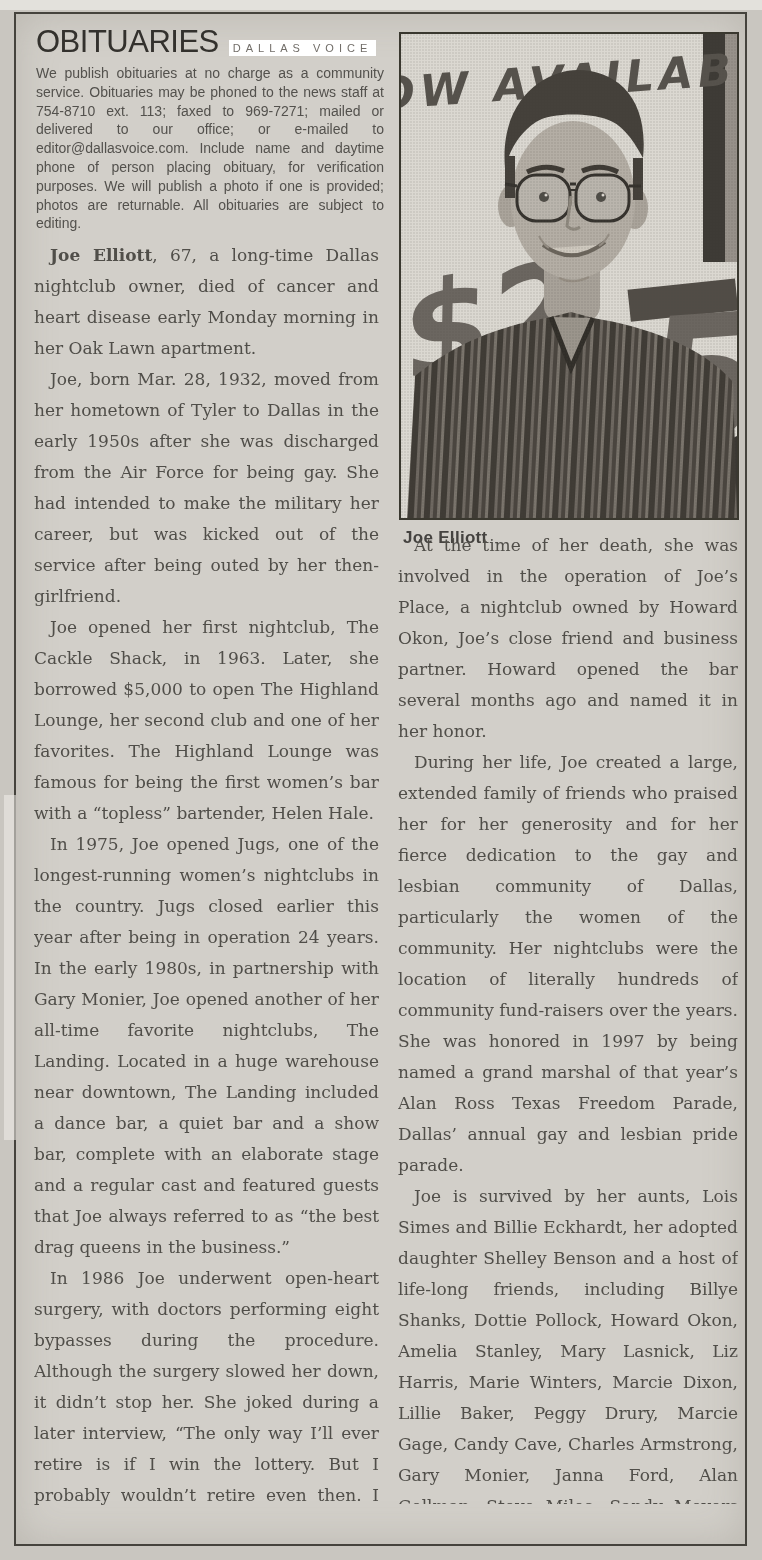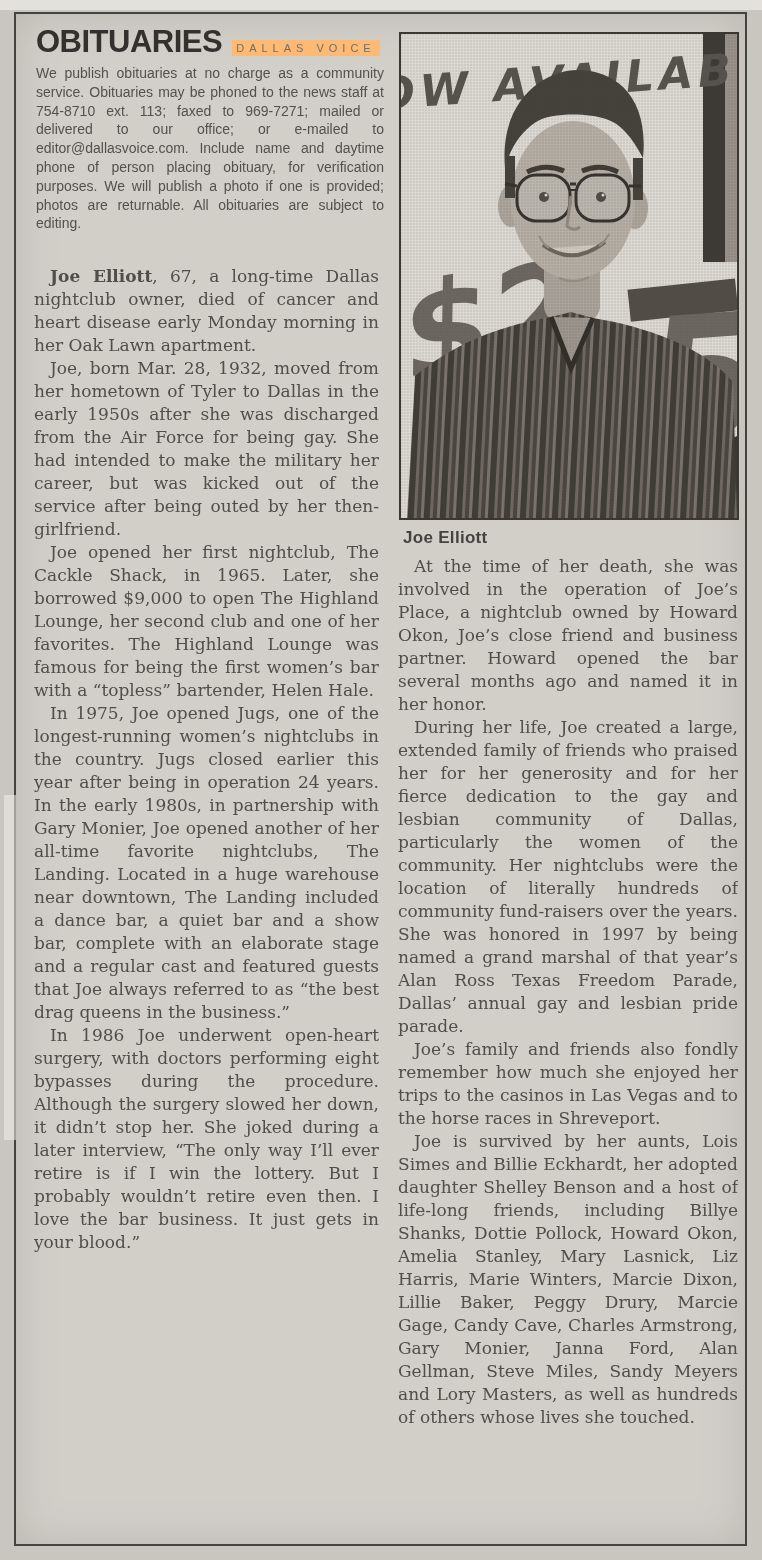--- a/index.html
+++ b/index.html
@@ -18,26 +18,26 @@
     box-shadow:inset 0 0 40px rgba(120,115,105,0.25);
   }
   .scan-artifact{
     position:absolute;left:4px;top:795px;width:12px;height:345px;
     background:rgba(240,238,233,0.55);
   }
   
   .header-block{position:absolute;left:36px;top:26px;width:348px;}
   .masthead{display:flex;align-items:baseline;gap:10px;}
   .obit-title{
-    font-size:31px;font-weight:bold;letter-spacing:-0.5px;
+    font-size:31px;font-weight:normal;letter-spacing:-0.5px;
     color:#33312d;line-height:1;margin:0;
   }
   .brand{
     font-size:11px;letter-spacing:5px;color:#716d68;
-    background:#fdba74;padding:2px 4px;white-space:nowrap;
+    background:#ffffff;padding:2px 4px;white-space:nowrap;
   }
   .intro{
     margin:7px 0 0 0;
     font-size:14px;line-height:18.8px;color:#53514d;
     text-align:justify;
   }
   
   .photo-block{
     position:absolute;left:399px;top:32px;width:336px;height:484px;
     border:2px solid #3a382f;
@@ -46,24 +46,23 @@
   }
   .photo-block svg{display:block;}
   .caption{
     position:absolute;left:403px;top:528px;width:330px;
     font-size:17px;font-weight:bold;color:#454340;letter-spacing:0.3px;
   }
   
   .col{
     position:absolute;
     font-family:"DejaVu Serif","Liberation Serif",serif;
-    font-size:17px;line-height:23px;color:#504e49;
+    font-size:17px;line-height:31px;color:#504e49;
     text-align:justify;
     overflow:hidden;
-    margin-top:25px;
   }
   .col-left{left:34px;top:240px;width:345px;height:1272px;}
   .col-right{left:398px;top:530px;width:340px;height:974px;}
   .col p{margin:0;text-indent:16px;hyphens:auto;-webkit-hyphens:auto;}
   .b{font-weight:bold;}
   .endmark{
     color:#272623;font-size:15px;font-family:"DejaVu Sans",sans-serif;
     letter-spacing:0;
   }
 </style>
@@ -154,23 +153,22 @@
 
     <rect x="0" y="0" width="336" height="484" fill="url(#dots)" opacity="0.22"></rect>
   </svg>
 </div>
 
 <div class="caption">Joe Elliott</div>
 
 <div class="col col-left">
   <p class="lead"><span class="b">Joe Elliott</span><span>, 67, a long-time Dallas nightclub owner, died of cancer and heart disease early Monday morning in her Oak Lawn apartment.</span></p>
   <p>Joe, born Mar. 28, 1932, moved from her hometown of Tyler to Dallas in the early 1950s after she was discharged from the Air Force for being gay. She had intended to make the military her career, but was kicked out of the service after being outed by her then-girlfriend.</p>
-  <p>Joe opened her first nightclub, The Cackle Shack, in 1965. Later, she borrowed $9,000 to open The Highland Lounge, her second club and one of her favorites. The Highland Lounge was famous for being the first women’s bar with a “topless” bartender, Helen Hale.</p>
+  <p>Joe opened her first nightclub, The Cackle Shack, in 1963. Later, she borrowed $5,000 to open The Highland Lounge, her second club and one of her favorites. The Highland Lounge was famous for being the first women’s bar with a “topless” bartender, Helen Hale.</p>
   <p>In 1975, Joe opened Jugs, one of the longest-running women’s nightclubs in the country. Jugs closed earlier this year after being in operation 24 years. In the early 1980s, in partnership with Gary Monier, Joe opened another of her all-time favorite nightclubs, The Landing. Located in a huge warehouse near downtown, The Landing included a dance bar, a quiet bar and a show bar, complete with an elaborate stage and a regular cast and featured guests that Joe always referred to as “the best drag queens in the business.”</p>
   <p>In 1986 Joe underwent open-heart surgery, with doctors performing eight bypasses during the procedure. Although the surgery slowed her down, it didn’t stop her. She joked during a later interview, “The only way I’ll ever retire is if I win the lottery. But I probably wouldn’t retire even then. I love the bar business. It just gets in your blood.”</p>
 </div>
 
 <div class="col col-right">
   <p>At the time of her death, she was involved in the operation of Joe’s Place, a nightclub owned by Howard Okon, Joe’s close friend and business partner. Howard opened the bar several months ago and named it in her honor.</p>
   <p>During her life, Joe created a large, extended family of friends who praised her for her generosity and for her fierce dedication to the gay and lesbian community of Dallas, particularly the women of the community. Her nightclubs were the location of literally hundreds of community fund-raisers over the years. She was honored in 1997 by being named a grand marshal of that year’s Alan Ross Texas Freedom Parade, Dallas’ annual gay and lesbian pride parade.</p>
-  <p>Joe’s family and friends also fondly remember how much she enjoyed her trips to the casinos in Las Vegas and to the horse races in Shreveport.</p>
   <p>Joe is survived by her aunts, Lois Simes and Billie Eckhardt, her adopted daughter Shelley Benson and a host of life-long friends, including Billye Shanks, Dottie Pollock, Howard Okon, Amelia Stanley, Mary Lasnick, Liz Harris, Marie Winters, Marcie Dixon, Lillie Baker, Peggy Drury, Marcie Gage, Candy Cave, Charles Armstrong, Gary Monier, Janna Ford, Alan Gellman, Steve Miles, Sandy Meyers and Lory Masters, as well as hundreds of others whose lives she touched.</p>
 </div>
 
 </body></html>

